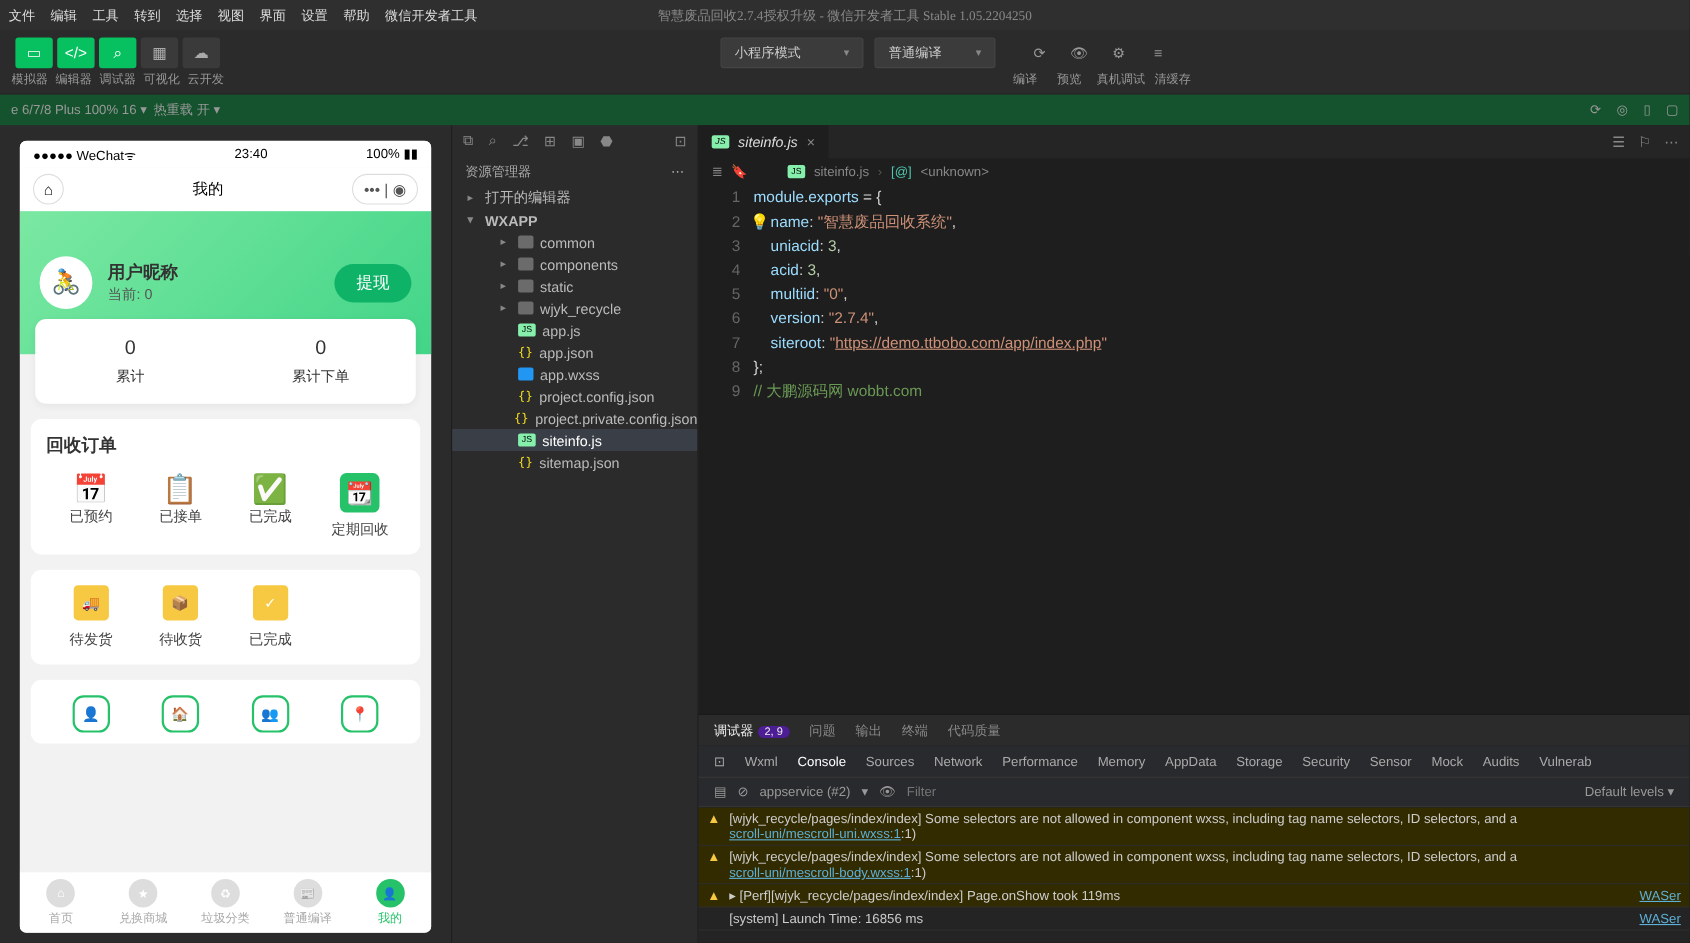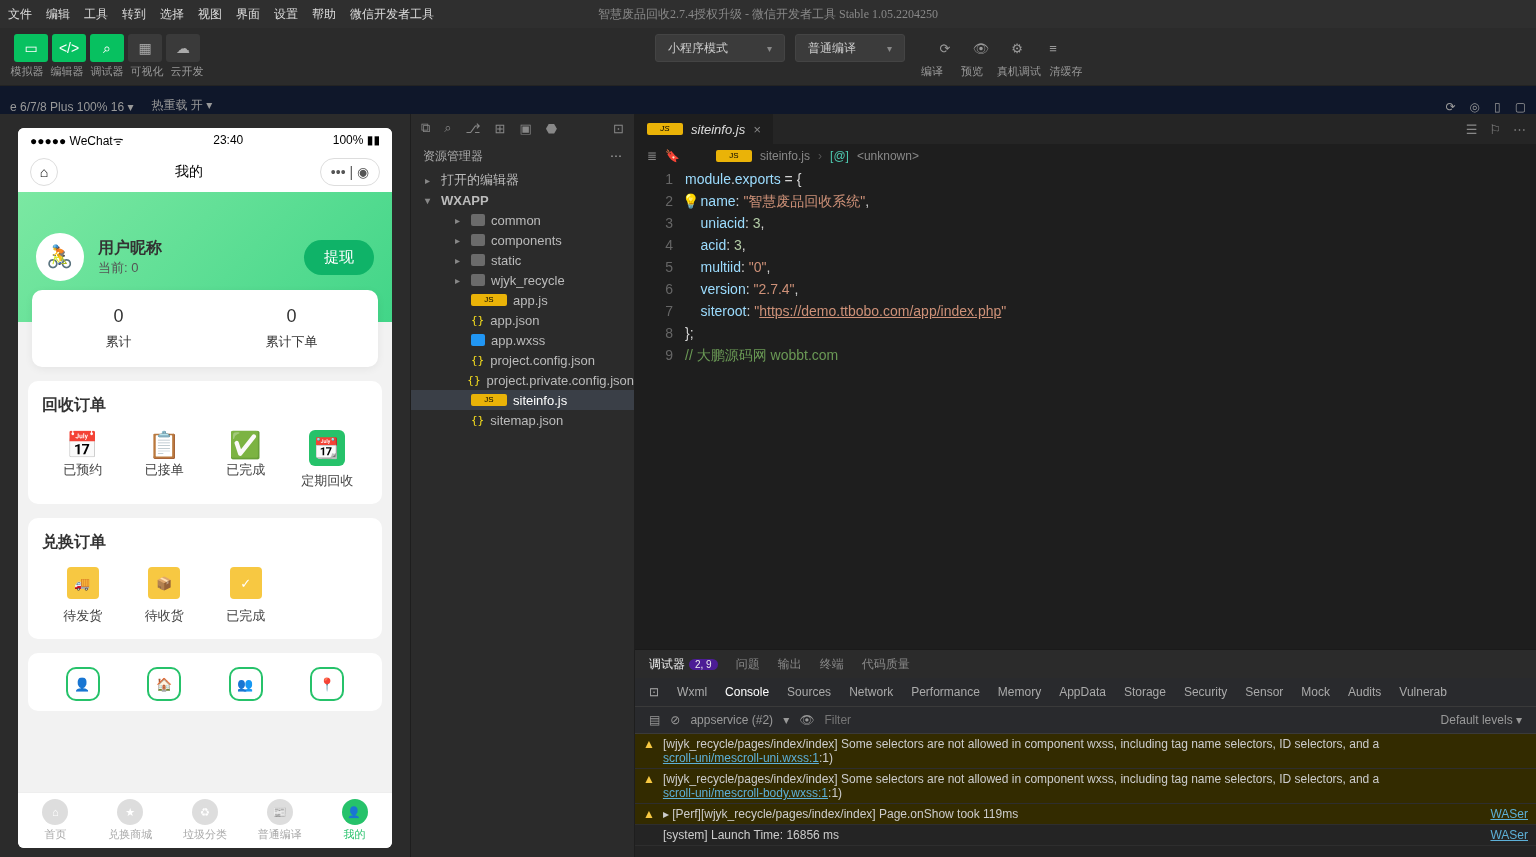--- a/index.html
+++ b/index.html
@@ -12,21 +12,21 @@
 .toolbar-group { display:flex; flex-direction:column; align-items:center; gap:2px; }
 .toolbar-btns { display:flex; gap:4px; }
 .green-btn { background:#07c160; width:34px; height:28px; border-radius:3px; display:flex; align-items:center; justify-content:center; color:#fff; font-size:14px; }
 .gray-btn { background:#3a3a3a; width:34px; height:28px; border-radius:3px; display:flex; align-items:center; justify-content:center; color:#aaa; font-size:14px; }
 .toolbar-labels { display:flex; gap:6px; font-size:11px; color:#999; }
 .toolbar-labels span { width:34px; text-align:center; }
 .select-box { background:#3b3b3b; height:28px; border-radius:3px; padding:0 12px; display:flex; align-items:center; color:#ccc; font-size:12px; min-width:130px; justify-content:space-between; border:1px solid #444;}
 .arrow-down::after { content:"▾"; color:#888; font-size:10px; margin-left:8px; }
 .icon-btn { width:32px; height:28px; display:flex; align-items:center; justify-content:center; color:#999; border-radius:3px;}
 
-.secondary-bar { height:28px; background:#0f172a; display:flex; align-items:flex-end; padding:0 10px; gap:18px; font-size:12px; color:#999; }
+.secondary-bar { height:28px; background:#14532d; display:flex; align-items:center; padding:0 10px; gap:6px; font-size:12px; color:#999; }
 .secondary-bar .right-icons { margin-left:auto; display:flex; gap:14px; }
 
 .main { display:flex; height:743px; }
 
 
 .simulator { width:410px; background:#2b2b2b; padding:14px 10px; }
 .phone { width:374px; height:720px; background:#f2f2f2; border-radius:6px; overflow:hidden; margin:0 auto; display:flex; flex-direction:column;}
 .statusbar { height:24px; background:#fff; display:flex; align-items:center; justify-content:space-between; padding:0 12px; font-size:12px; color:#000;}
 .phone-header { height:40px; background:#fff; display:flex; align-items:center; justify-content:space-between; padding:0 12px; color:#000; font-size:14px;}
 .capsule { width:60px; height:28px; border:1px solid #ddd; border-radius:14px; display:flex; align-items:center; justify-content:center; gap:8px; font-size:14px; color:#555;}
@@ -54,21 +54,21 @@
 
 
 .explorer { width:225px; background:#2b2b2b; border-left:1px solid #1e1e1e; border-right:1px solid #1e1e1e; display:flex; flex-direction:column;}
 .explorer-actions { height:28px; display:flex; align-items:center; gap:14px; padding:0 10px; color:#888;}
 .explorer-header { height:28px; display:flex; align-items:center; justify-content:space-between; padding:0 12px; font-size:12px; color:#aaa;}
 .tree { font-size:13px; color:#bbb; overflow:auto;}
 .tree-item { height:20px; display:flex; align-items:center; padding-left:14px; gap:6px;}
 .tree-item.lvl2 { padding-left:44px;}
 .tree-item.selected { background:#3a3f47; color:#fff;}
 .folder-ico { width:14px; height:12px; background:#6b6b6b; display:inline-block; border-radius:2px;}
-.js-ico { width:36px; height:12px; background:#eab308; color:#000; font-size:8px; text-align:center; line-height:12px; display:inline-block; border-radius:2px;}
+.js-ico { width:16px; height:12px; background:#86efac; color:#000; font-size:8px; text-align:center; line-height:12px; display:inline-block; border-radius:2px;}
 .json-ico { color:#f7df1e; font-family:monospace; font-size:11px;}
 .wxss-ico { width:14px; height:12px; background:#2196f3; display:inline-block; border-radius:2px;}
 .caret { color:#888; width:10px; display:inline-block; font-size:10px;}
 
 
 .editor { flex:1; background:#1e1e1e; display:flex; flex-direction:column;}
 .tabs { height:30px; background:#252525; display:flex; align-items:center;}
 .tab-file { height:30px; background:#1e1e1e; padding:0 12px; display:flex; align-items:center; gap:8px; color:#ddd; font-size:13px; font-style:italic;}
 .tab-icons { display:flex; gap:12px; padding:0 10px; color:#888;}
 .breadcrumb { height:24px; display:flex; align-items:center; padding:0 12px; gap:8px; font-size:12px; color:#888;}
@@ -220,21 +220,20 @@
               <div class="g-icon">✅</div>
               <div>已完成</div>
             </div>
           <div class="icon-item">
               <div class="ico" style="background:#26c26a;color:#fff">📆</div>
               <div>定期回收</div>
             </div>
         </div>
       </div>
       <div class="section">
-        <div class="section-title">兑换订单</div>
         <div class="icon-row">
           <div class="icon-item">
               <div class="y-icon">🚚</div>
               <div>待发货</div>
             </div>
           <div class="icon-item">
               <div class="y-icon">📦</div>
               <div>待收货</div>
             </div>
           <div class="icon-item">

